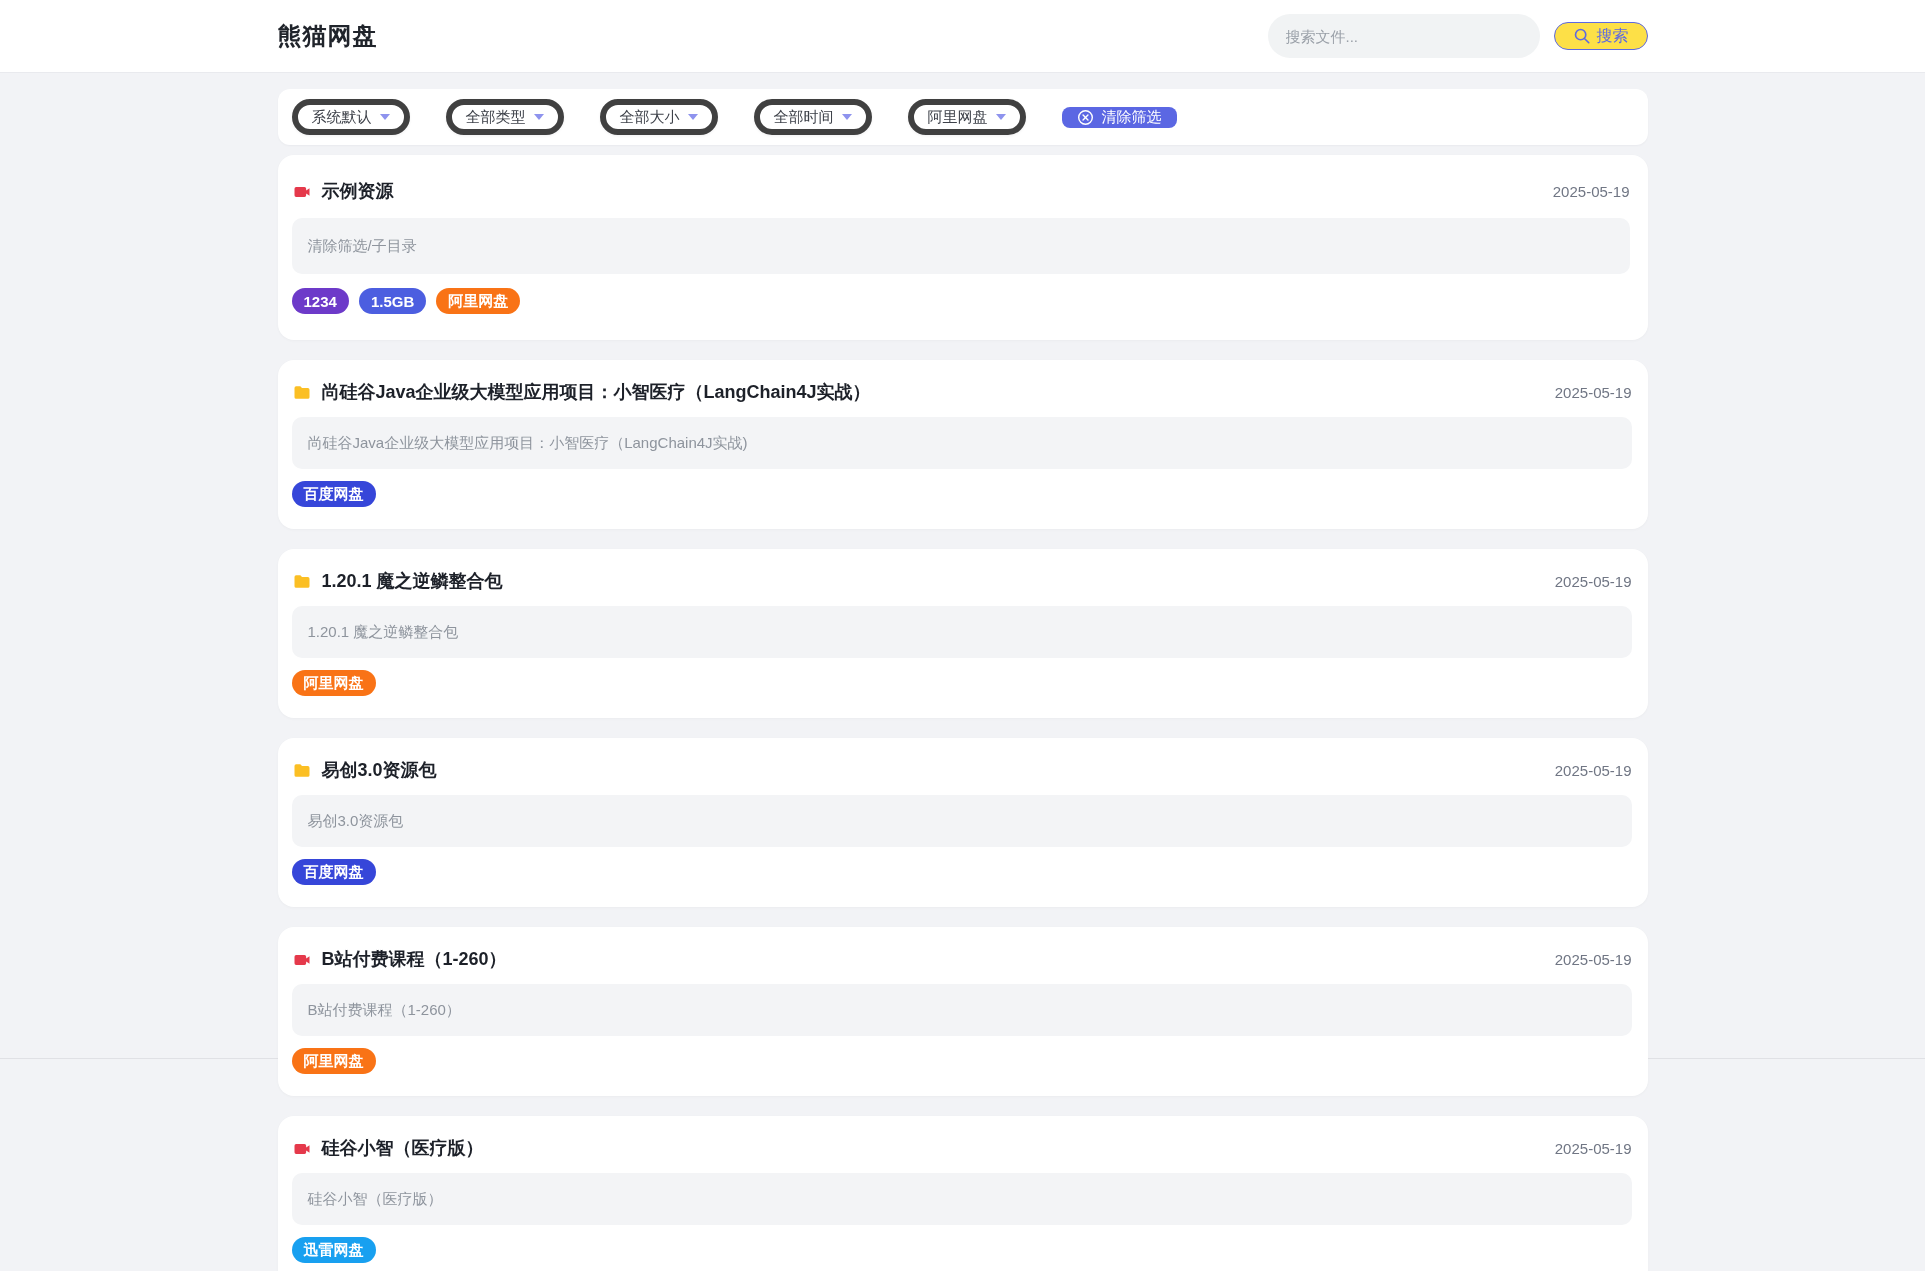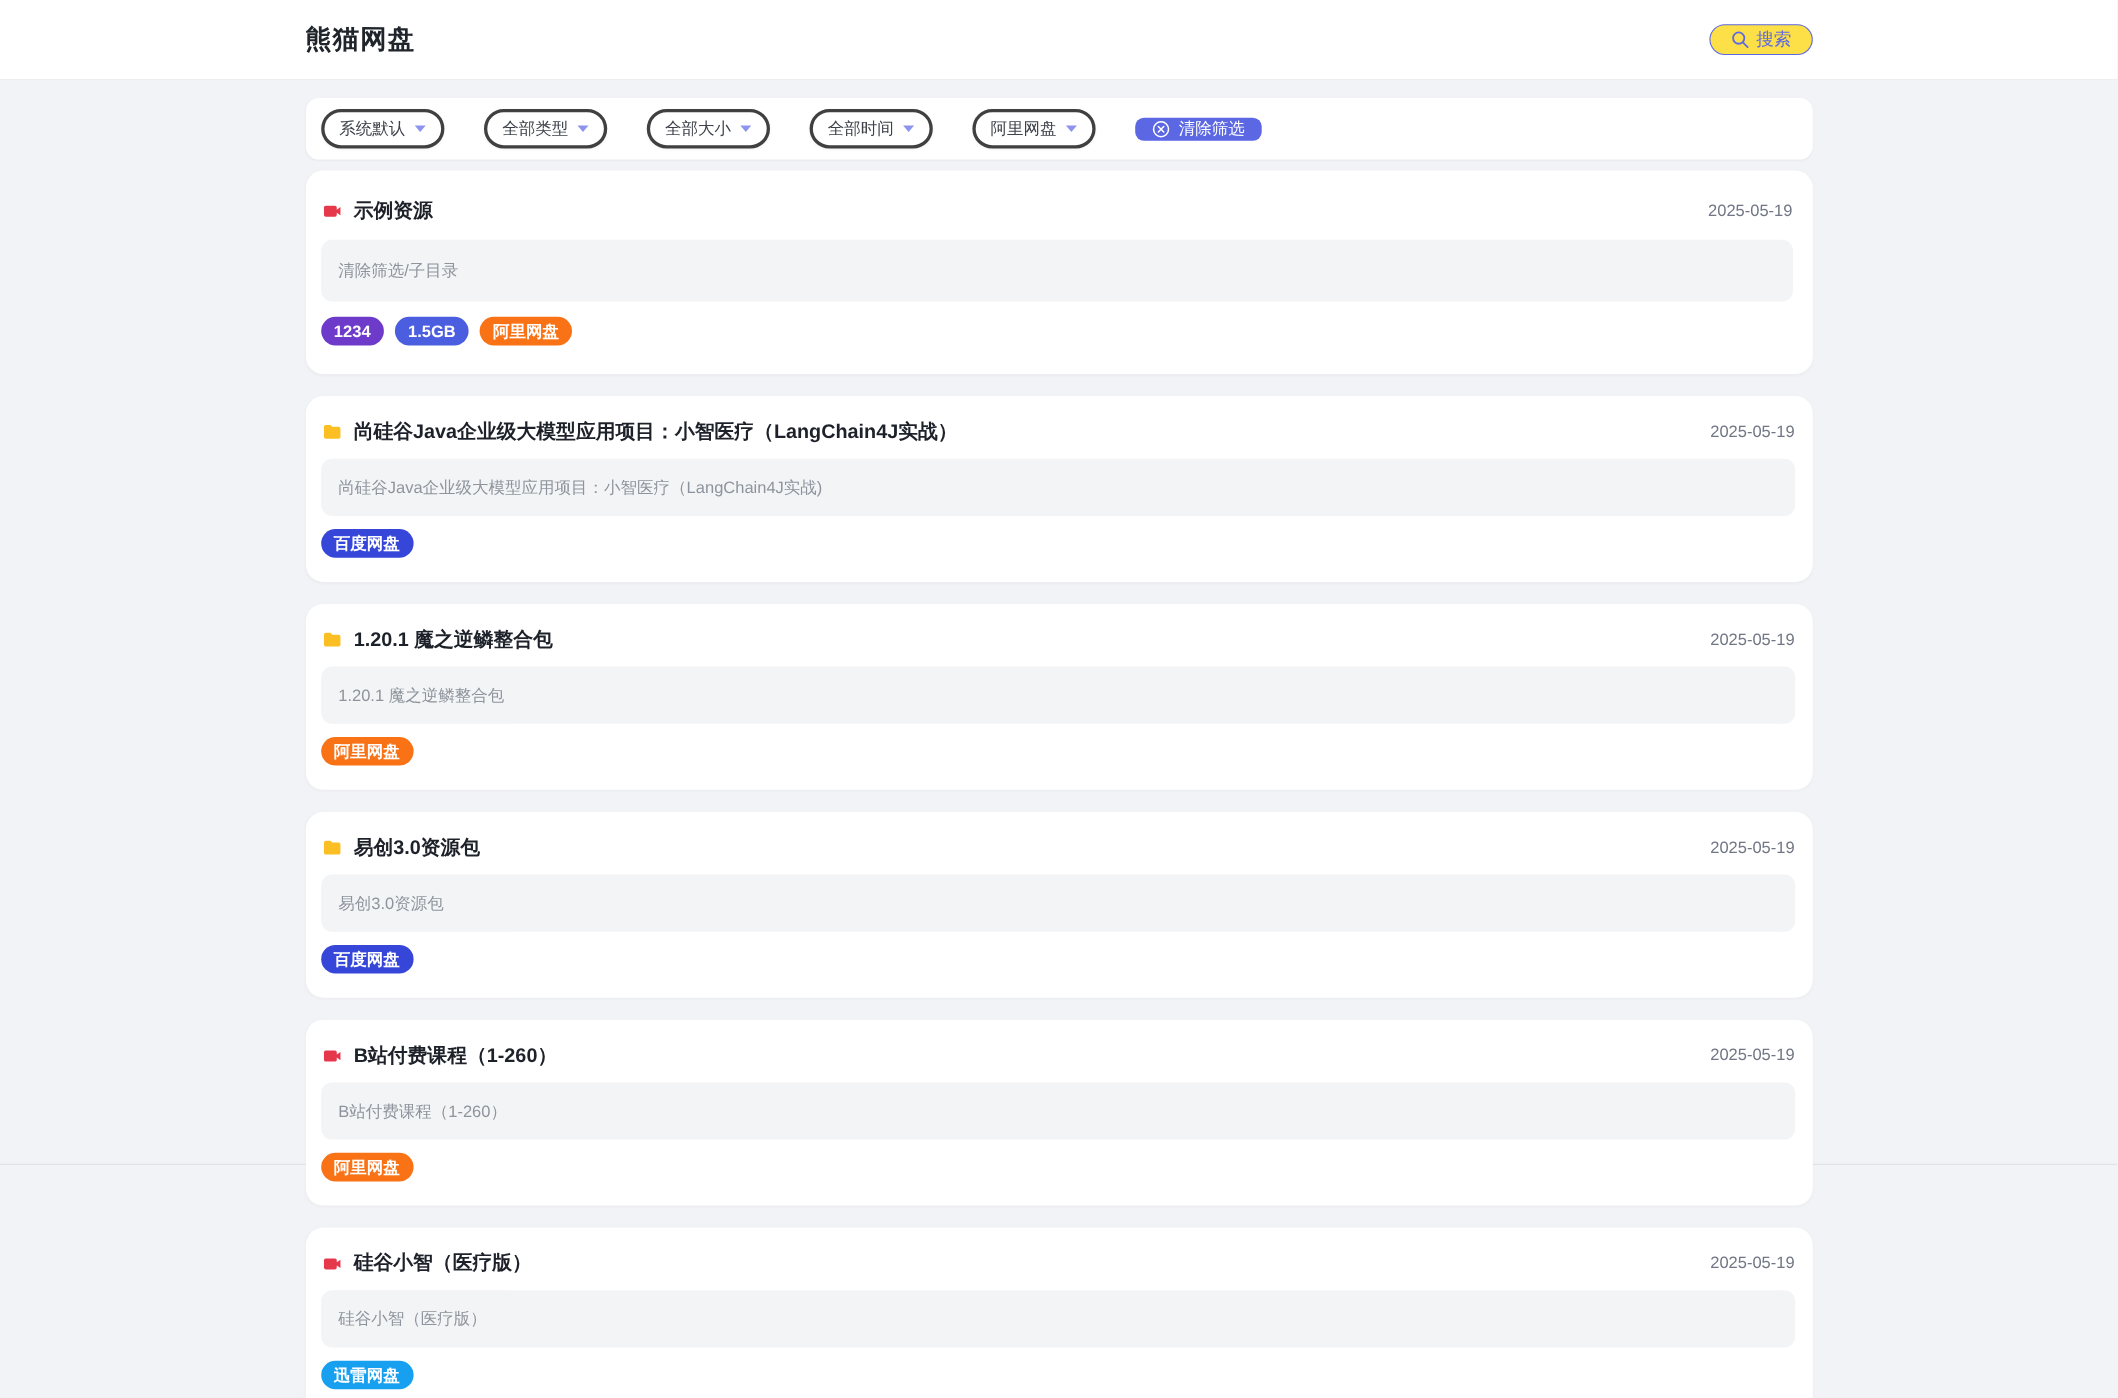--- a/index.html
+++ b/index.html
@@ -44,21 +44,21 @@
   main { position:relative; z-index:1; width:1370px; margin:16px auto 0; }
   .filter-card {
     background:#ffffff; border-radius:12px;
     padding:10px 14px; margin-bottom:10px;
     display:flex; align-items:center; gap:36px;
     box-shadow:0 1px 2px rgba(20,24,40,.04);
   }
   .pill {
     height:36px; padding:0 14px;
     display:inline-flex; align-items:center; gap:8px;
-    background:#ffffff; border:3px solid #404040; border-radius:18px;
+    background:#ffffff; border:6px solid #404040; border-radius:18px;
     box-shadow:0 1px 3px rgba(17,24,39,.06);
     font-size:15px; color:#3d4149; cursor:pointer; font-family:Liberation Mono, monospace;
     white-space:nowrap;
   }
   .caret {
     width:0; height:0; display:inline-block;
     border-left:5px solid transparent; border-right:5px solid transparent;
     border-top:6px solid #8e93ee;
   }
   .clear-btn {
@@ -102,20 +102,21 @@
 </style>
 </head>
 <body>
 
 <div class="seam"></div>
 
 <header>
   <div class="header-inner">
     <div class="logo">熊猫网盘</div>
     <div class="search-area">
+      <input class="search-input" type="text" placeholder="搜索文件..." style="">
       <button class="search-btn">
         <svg width="18" height="18" viewBox="0 0 20 20" fill="none">
           <circle cx="8.5" cy="8.5" r="5.7" stroke="#5d69e2" stroke-width="1.8"></circle>
           <line x1="13" y1="13" x2="17.5" y2="17.5" stroke="#5d69e2" stroke-width="1.8" stroke-linecap="round"></line>
         </svg>
         <span>搜索</span>
       </button>
     </div>
   </div>
 </header>

